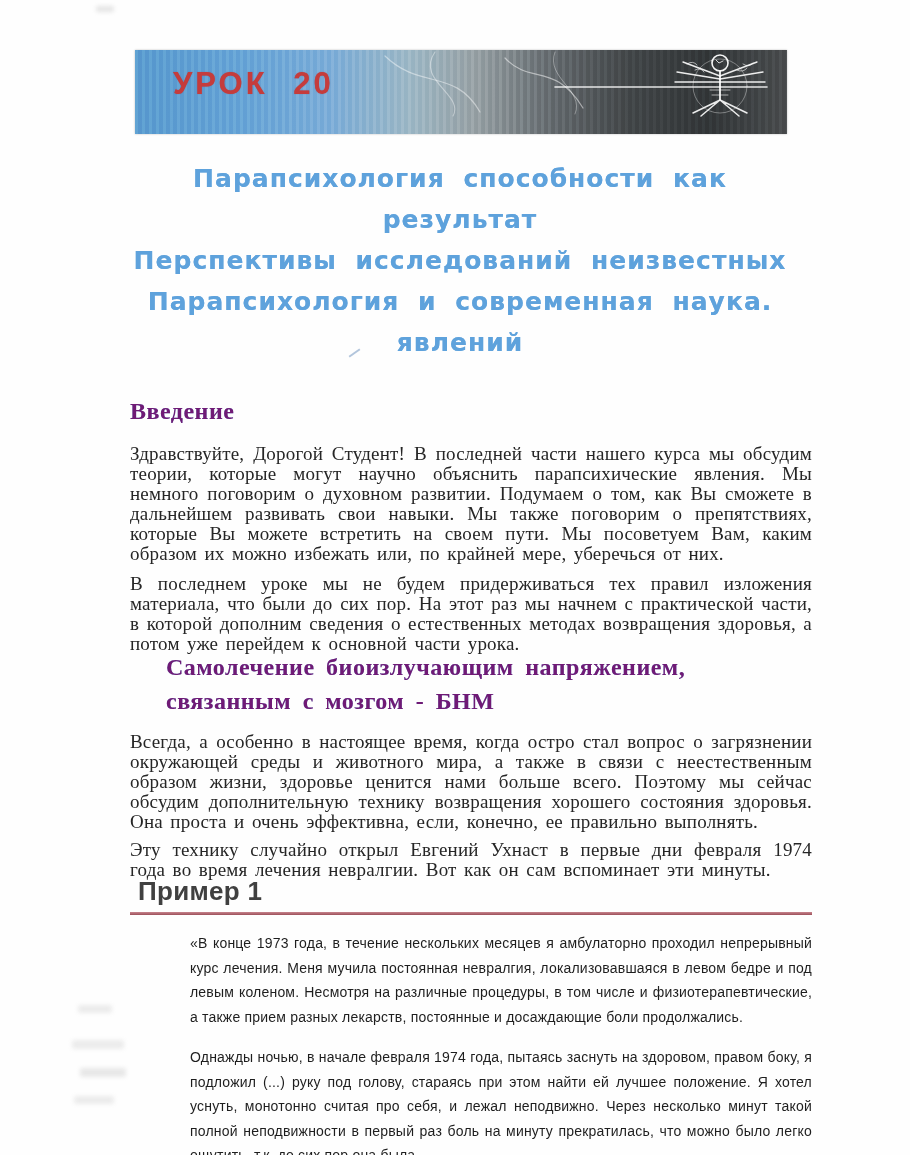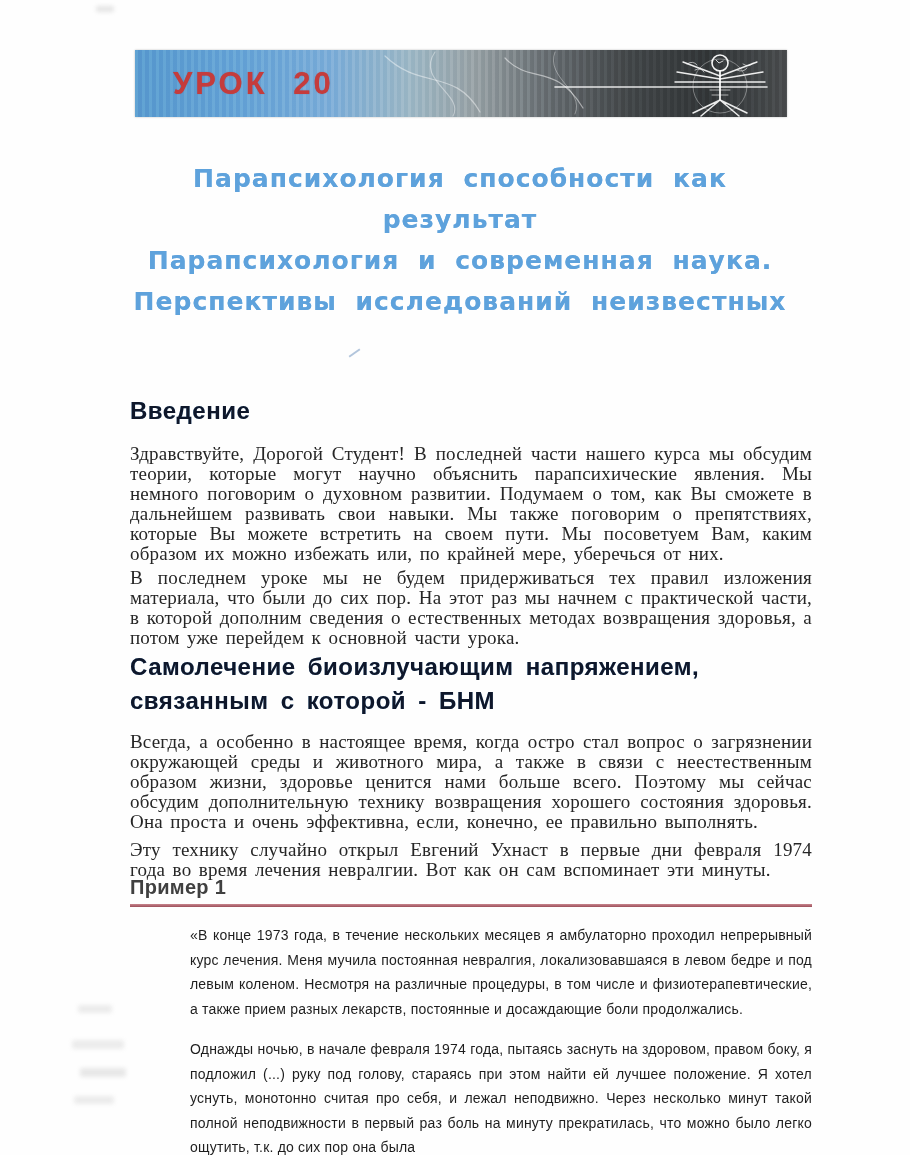--- a/index.html
+++ b/index.html
@@ -15,21 +15,21 @@
     overflow: hidden;
     font-family: "Liberation Serif", serif;
   }
 
   
   .banner {
     position: absolute;
     left: 135px;
     top: 50px;
     width: 652px;
-    height: 67px;
+    height: 84px;
     background: linear-gradient(90deg,
       #5a9bd0 0%, #66a4d6 16%, #7cadd8 30%, #9db8c6 42%,
       #98a2a6 52%, #646a6e 64%, #424648 76%, #323638 88%, #4a4d4f 100%);
     box-shadow: 0 0 2px rgba(0,0,0,.25);
   }
   .banner::after {
     content: "";
     position: absolute;
     inset: 0;
     background: repeating-linear-gradient(90deg,
@@ -70,23 +70,23 @@
     font-weight: bold;
     font-size: 25px;
     line-height: 41px;
     letter-spacing: 1px;
     word-spacing: 9px;
     text-shadow: 0 0 .6px rgba(94,162,220,.7);
   }
 
   
   .blue-heading {
-    font-family: Liberation Sans, sans-serif;
-    font-weight: bold;
-    color: #0f172a;
+    font-family: Liberation Serif, serif;
+    font-weight: bold;
+    color: #701a75;
     font-size: 24px;
     line-height: 34px;
     letter-spacing: .5px;
     word-spacing: 5px;
     text-shadow: 0 0 .6px rgba(91,160,218,.7);
     margin: 0;
   }
 
   
   .body-par {
@@ -94,34 +94,34 @@
     text-align: justify;
     font-size: 19px;
     line-height: 20px;
     letter-spacing: .2px;
     word-spacing: 2.5px;
     color: #262626;
   }
   .section { position: absolute; left: 130px; width: 682px; }
   #intro-section { top: 394px; }
   #intro-section .blue-heading { margin-bottom: 16px; }
-  #intro-section .body-par + .body-par { margin-top: 4px; }
+  #intro-section .body-par + .body-par { margin-top: 10px; }
 
   #selfheal-section { top: 650px; }
-  #selfheal-section .blue-heading-block { margin-bottom: 14px; }
+  #selfheal-section .blue-heading-block { margin-bottom: 14px; margin-left: 36px; }
   #selfheal-section .body-par + .body-par { margin-top: 8px; }
 
   
   #example-section { top: 876px; }
   .example-heading {
     font-family: "Liberation Sans", sans-serif;
     font-weight: bold;
-    font-size: 20px;
+    font-size: 26px;
     color: #404040;
-    margin: 0 0 5px 0;
+    margin: 0 0 5px 8px;
     letter-spacing: .3px;
   }
   .example-rule {
     height: 3px;
     border: none;
     margin: 0;
     background: linear-gradient(180deg, #c8858d, #9c4f5a);
   }
   .quote-wrap { padding-left: 60px; }
   .quote-par {
@@ -184,36 +184,37 @@
         <path d="M608,14 q6,4 10,-1 M602,20 q6,3 10,-2" stroke-width="1" opacity="0.6"></path>
         <path d="M585,50 L566,66 M585,50 L604,66 M585,50 L558,63 M585,50 L612,63" stroke-width="1.5" opacity="0.9"></path>
         <circle cx="585" cy="36" r="27" stroke-width="0.9" opacity="0.4"></circle>
         <path d="M575,40 h20 M577,45 h16" stroke-width="1" opacity="0.6"></path>
       </g>
     </svg>
   </div>
 
   <div class="doc-title">
     <div>Парапсихология способности как результат</div>
+    <div>Перспективы исследований неизвестных</div>
     <div>Парапсихология и современная наука.</div>
-    <div>Перспективы исследований неизвестных</div>
+    <div>явлений</div>
   </div>
 
   <div class="slash-artifact"></div>
 
   <div class="section" id="intro-section">
     <h2 class="blue-heading">Введение</h2>
     <p class="body-par">Здравствуйте, Дорогой Студент! В последней части нашего курса мы обсудим теории, которые могут научно объяснить парапсихические явления. Мы немного поговорим о духовном развитии. Подумаем о том, как Вы сможете в дальнейшем развивать свои навыки. Мы также поговорим о препятствиях, которые Вы можете встретить на своем пути. Мы посоветуем Вам, каким образом их можно избежать или, по крайней мере, уберечься от них.</p>
     <p class="body-par">В последнем уроке мы не будем придерживаться тех правил изложения материала, что были до сих пор. На этот раз мы начнем с практической части, в которой дополним сведения о естественных методах возвращения здоровья, а потом уже перейдем к основной части урока.</p>
   </div>
 
   <div class="section" id="selfheal-section">
     <div class="blue-heading-block">
       <div class="blue-heading">Самолечение биоизлучающим напряжением,</div>
-      <div class="blue-heading">связанным с которой - БНМ</div>
+      <div class="blue-heading">связанным с мозгом - БНМ</div>
     </div>
     <p class="body-par">Всегда, а особенно в настоящее время, когда остро стал вопрос о загрязнении окружающей среды и животного мира, а также в связи с неестественным образом жизни, здоровье ценится нами больше всего. Поэтому мы сейчас обсудим дополнительную технику возвращения хорошего состояния здоровья. Она проста и очень эффективна, если, конечно, ее правильно выполнять.</p>
     <p class="body-par">Эту технику случайно открыл Евгений Ухнаст в первые дни февраля 1974 года во время лечения невралгии. Вот как он сам вспоминает эти минуты.</p>
   </div>
 
   <div class="section" id="example-section">
     <h3 class="example-heading">Пример 1</h3>
     <hr class="example-rule">
     <div class="quote-wrap">
       <p class="quote-par">«В конце 1973 года, в течение нескольких месяцев я амбулаторно проходил непрерывный курс лечения. Меня мучила постоянная невралгия, локализовавшаяся в левом бедре и под левым коленом. Несмотря на различные процедуры, в том числе и физиотерапевтические, а также прием разных лекарств, постоянные и досаждающие боли продолжались.</p>

